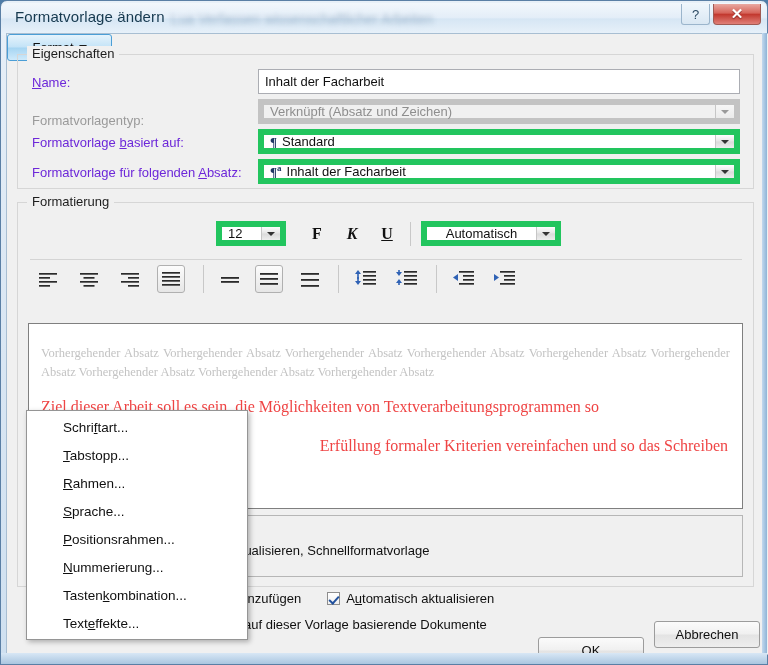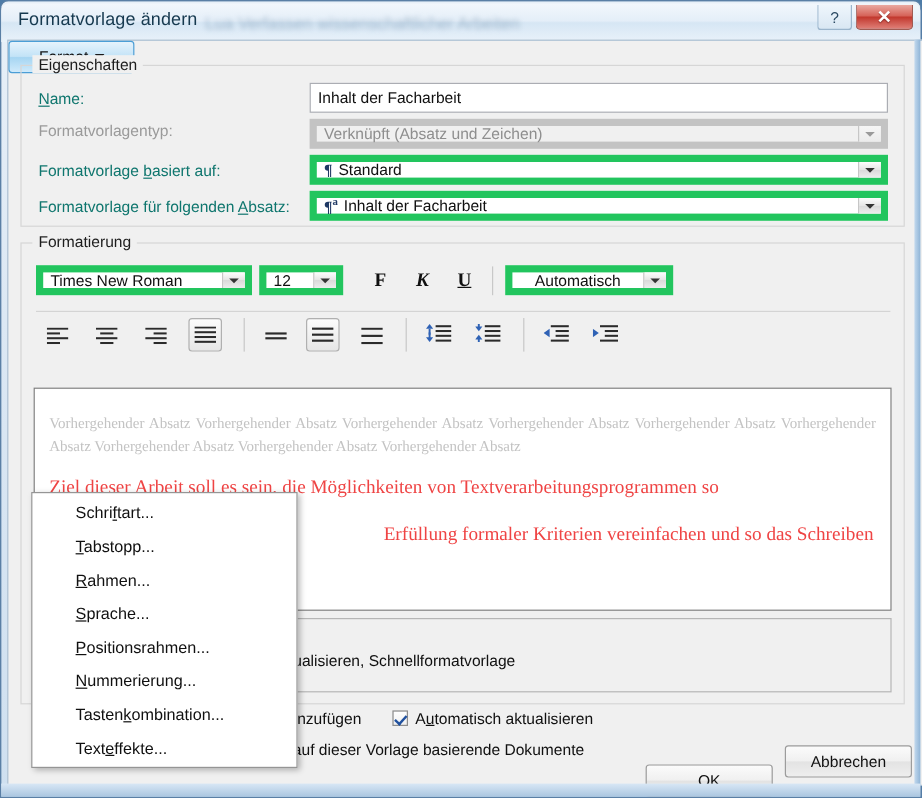--- a/index.html
+++ b/index.html
@@ -95,21 +95,21 @@
     padding: 0 5px;
     font-size: 13px;
     color: #1d1d1d;
   }
   #grp-properties { left: 10px; top: 20px; width: 737px; height: 135px; }
   #grp-formatting { left: 10px; top: 168px; width: 737px; height: 385px; }
 
   .field-label {
     position: absolute;
     font-size: 13px;
-    color: #0f766e;
+    color: #6d28d9;
     white-space: nowrap;
   }
   .field-label.disabled { color: #9a9a9a; }
   .acc { text-decoration: underline; }
 
   .textbox {
     position: absolute;
     background: #ffffff;
     border: 1px solid #abadb3;
     font-size: 13px;
@@ -343,21 +343,21 @@
   <div id="dialog-body">
 
     <div class="group" id="grp-properties">
       <div class="group-title">Eigenschaften</div>
 
       <div class="field-label" style="left:14px; top:20px;">
         <span class="acc">N</span><span>ame:</span>
       </div>
       <div class="textbox" style="left:240px; top:14px; width:482px; height:25px;">Inhalt der Facharbeit</div>
 
-      <div class="field-label disabled" style="left:14px; top:46px;">Formatvorlagentyp:</div>
+      <div class="field-label disabled" style="left:14px; top:58px;">Formatvorlagentyp:</div>
       <div class="combo disabled" style="left:240px; top:44px; width:482px; height:25px;">
         <span class="cval">Verknüpft (Absatz und Zeichen)</span>
         <span class="arrow">
             <i class="arrow-glyph"></i>
           </span>
       </div>
 
       <div class="field-label" style="left:14px; top:80px;">
         <span>Formatvorlage </span><span class="acc">b</span><span>asiert auf:</span>
       </div>
@@ -381,26 +381,20 @@
         </span>
         <span class="arrow">
             <i class="arrow-glyph"></i>
           </span>
       </div>
     </div>
 
     <div class="group" id="grp-formatting">
       <div class="group-title">Formatierung</div>
 
-      <div class="combo" style="left:12px; top:18px; width:180px; height:25px;">
-        <span class="cval">Times New Roman</span>
-        <span class="arrow">
-            <i class="arrow-glyph"></i>
-          </span>
-      </div>
       <div class="combo" style="left:198px; top:18px; width:70px; height:25px;">
         <span class="cval">12</span>
         <span class="arrow">
             <i class="arrow-glyph"></i>
           </span>
       </div>
 
       <div class="tbbtn" style="left:288px; top:21px; width:22px; height:20px;">F</div>
       <div class="tbbtn" style="left:323px; top:21px; width:22px; height:20px; font-style:italic;">K</div>
       <div class="tbbtn" style="left:358px; top:21px; width:22px; height:20px; text-decoration:underline;">U</div>

